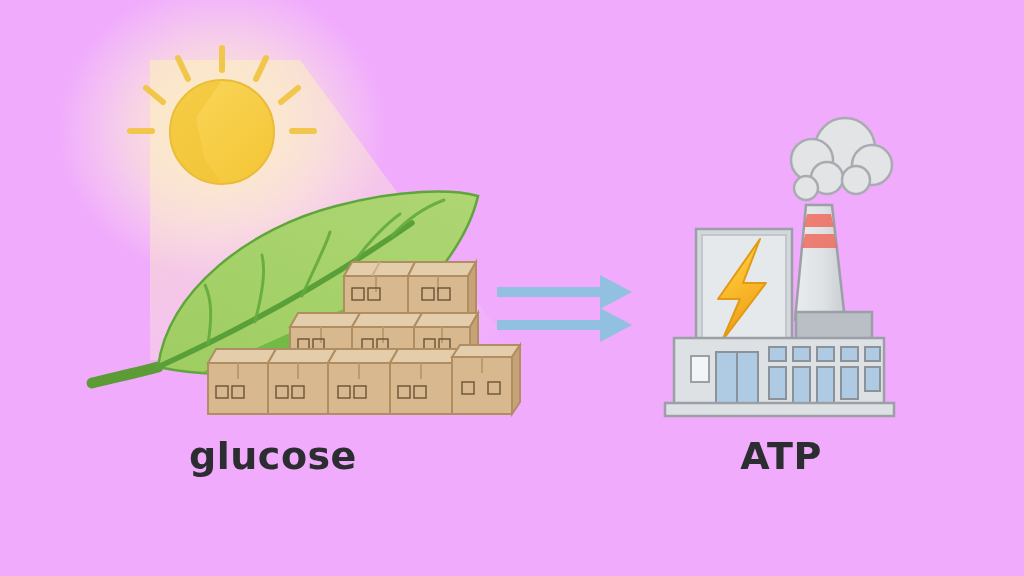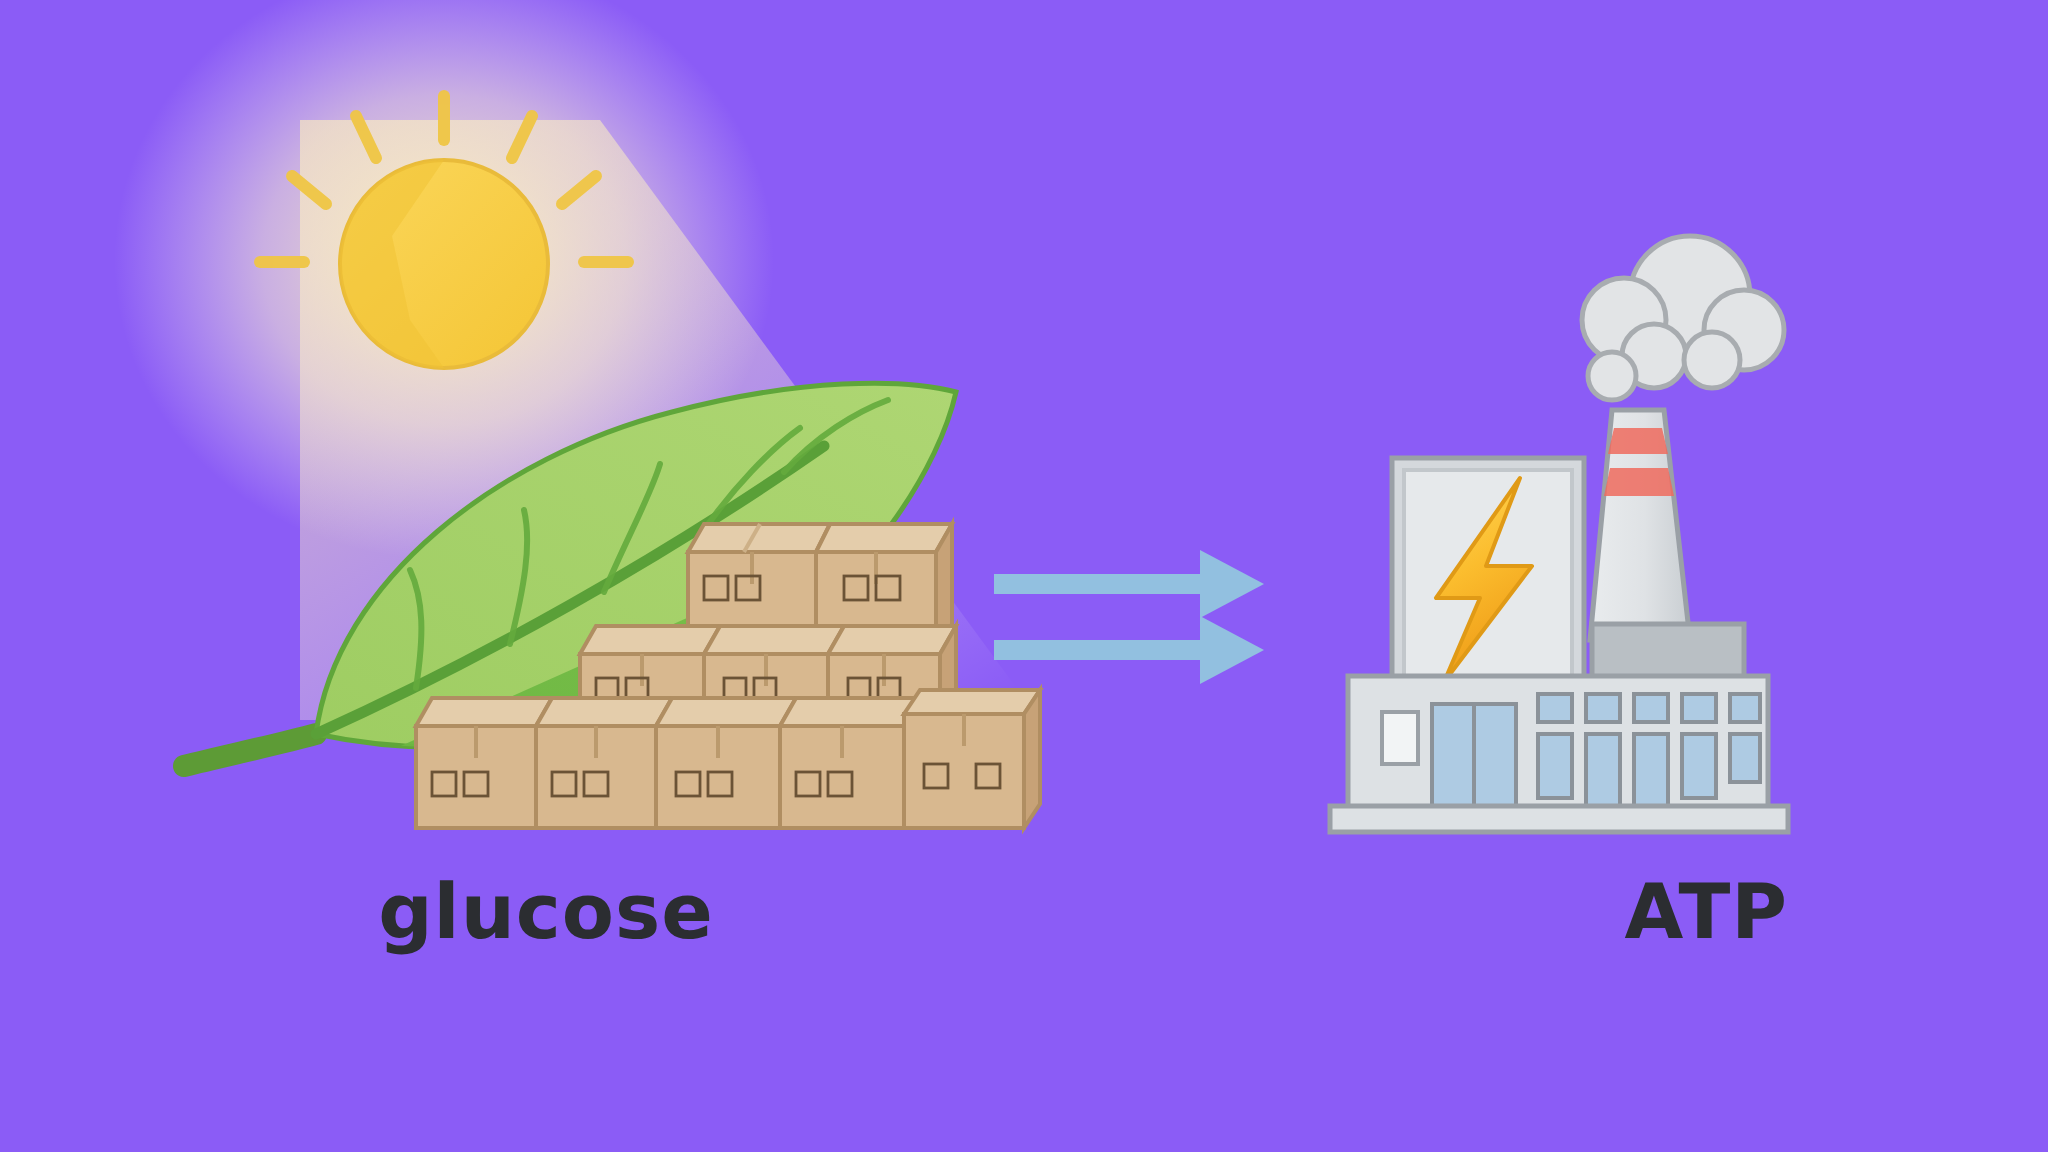--- a/index.html
+++ b/index.html
@@ -8,21 +8,21 @@
     padding: 0;
     background: #ffffff;
   }
   body {
     font-family: "Liberation Sans", sans-serif;
   }
   #scene {
     position: relative;
     width: 1024px;
     height: 576px;
-    background: #8b5cf6;
+    background: #f0abfc;
     overflow: hidden;
   }
   #scene svg.layer {
     position: absolute;
     left: 0;
     top: 0;
     width: 1024px;
     height: 576px;
   }
   .label {
@@ -37,21 +37,20 @@
   }
   #label-glucose {
     left: 128px;
     top: 434px;
     width: 290px;
   }
   #label-atp {
     left: 668px;
     top: 434px;
     width: 226px;
-    text-align: right;
   }
 </style>
 </head>
 <body>
 
 <div id="scene">
 
   <svg class="layer" viewBox="0 0 1024 576" xmlns="http://www.w3.org/2000/svg">
     <defs>
       <radialGradient id="sunGlow" cx="50%" cy="50%" r="50%">

